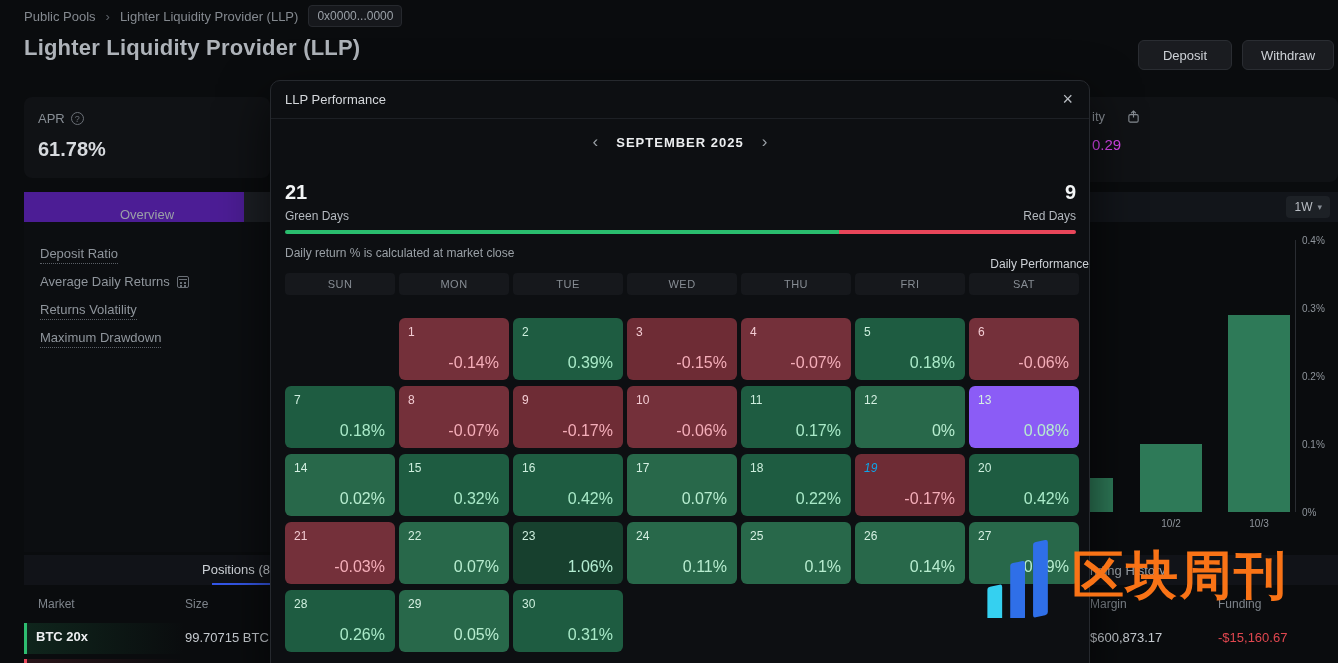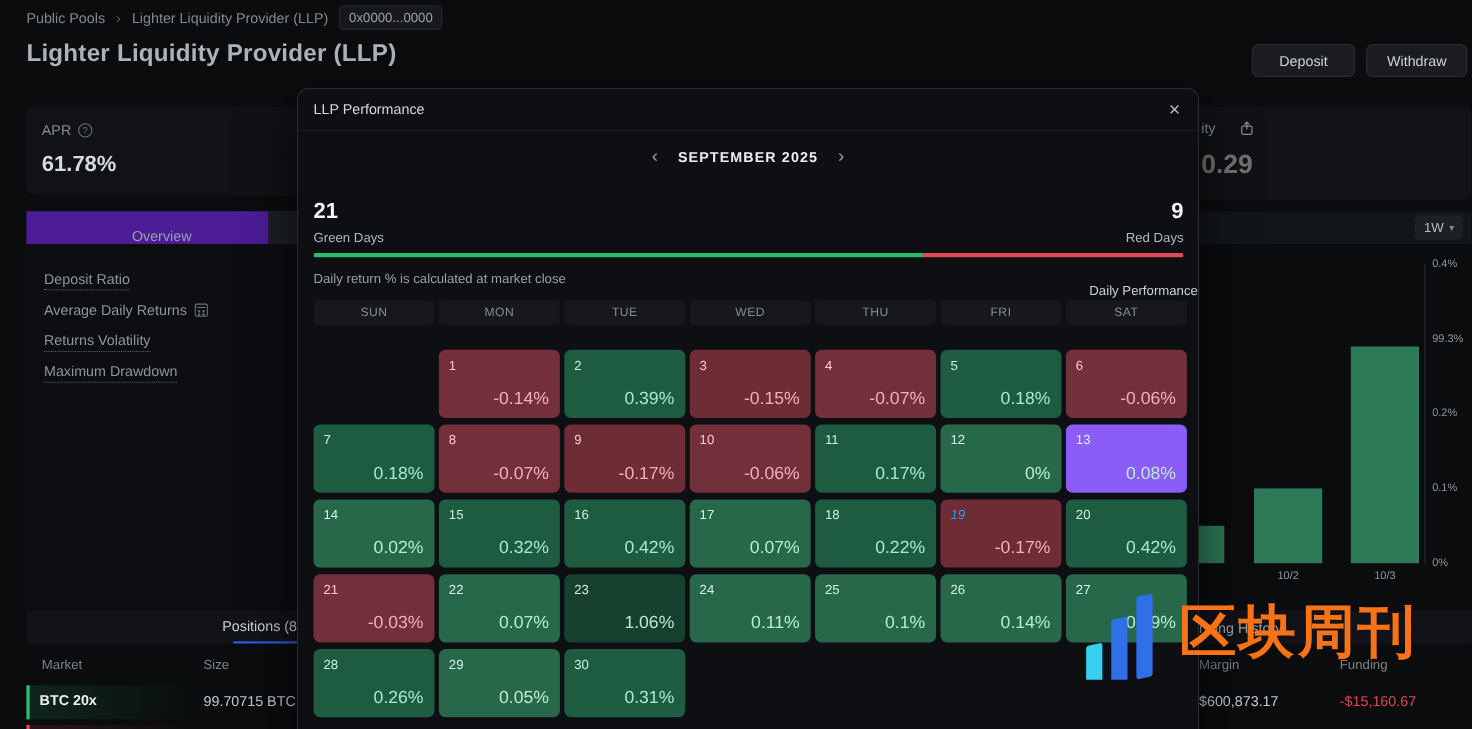--- a/index.html
+++ b/index.html
@@ -34,21 +34,21 @@
   .links-panel { left:24px; top:222px; width:246px; height:330px; background:#0c0e11; }
   .metric-link { position:absolute; left:16px; font-size:13px; color:#8f959c; display:flex; align-items:center; gap:7px; cursor:pointer; }
   .metric-link .lbl.u { border-bottom:1px dotted #5a5f66; padding-bottom:2px; }
   .cal-icon { width:12px; height:12px; border:1px solid #6b7077; border-radius:2px; position:relative; display:inline-block; }
   .cal-icon::before { content:""; position:absolute; left:1px; right:1px; top:2px; height:1px; background:#6b7077; }
   .cal-icon::after { content:""; position:absolute; left:2px; top:5px; width:2px; height:2px; background:#6b7077; box-shadow:4px 0 #6b7077, 0 3px #6b7077, 4px 3px #6b7077; }
 
   
   .panel-tr { left:1080px; top:97px; width:258px; height:85px; background:#101215; border-radius:0 8px 8px 0; padding:12px; }
   .frag-label { display:flex; gap:22px; align-items:center; font-size:13px; color:#878d94; }
-  .frag-value { margin-top:12px; font-size:24px; font-weight:bold; color:#737373; }
+  .frag-value { margin-top:12px; font-size:15px; font-weight:normal; color:#d946ef; }
   .share-svg { width:13px; height:13px; }
   .tabbar-right { left:1080px; top:192px; width:258px; height:30px; background:#12151a; }
   .range-chip { position:absolute; right:8px; top:4px; height:22px; padding:0 8px; background:#1d2126; border-radius:4px;
                 display:flex; align-items:center; gap:5px; font-size:12px; color:#b9bec4; cursor:pointer; }
   #side-chart { left:1080px; top:226px; width:258px; height:312px; }
   .axis-y { position:absolute; left:215px; top:14px; width:1px; height:272px; background:#2a2d32; }
   .y-tick { position:absolute; left:222px; width:36px; font-size:10px; color:#8f959c; transform:translateY(-50%); }
   .bar { position:absolute; background:#2e7a58; }
   .x-tick { position:absolute; top:292px; font-size:10px; color:#8f959c; transform:translateX(-50%); }
 
@@ -153,21 +153,21 @@
 <div class="abs tabbar-right">
   <div class="range-chip">
     <span>1W</span>
     <span style="font-size:9px;color:#878d94;">▾</span>
   </div>
 </div>
 
 <div class="abs" id="side-chart">
   <div class="axis-y"></div>
 <span class="y-tick" style="top: 14px;">0.4%</span>
-    <span class="y-tick" style="top: 82px;">99.3%</span>
+    <span class="y-tick" style="top: 82px;">0.3%</span>
     <span class="y-tick" style="top: 150px;">0.2%</span>
     <span class="y-tick" style="top: 218px;">0.1%</span>
     <span class="y-tick" style="top: 286px;">0%</span>
     <div class="bar" style="left: 6px; width: 27px; top: 252px; height: 34px;"></div>
     <div class="bar" style="left: 60px; width: 62px; top: 218px; height: 68px;"></div>
     <span class="x-tick" style="left: 91px;">10/2</span>
     <div class="bar" style="left: 148px; width: 62px; top: 89px; height: 197px;"></div>
     <span class="x-tick" style="left: 179px;">10/3</span>
   </div>
 

